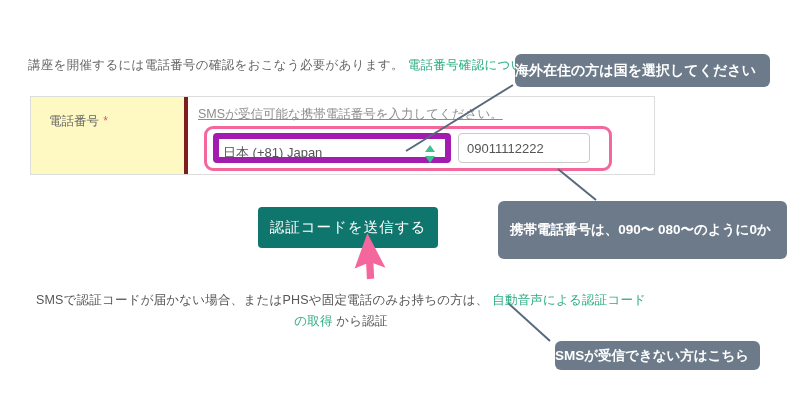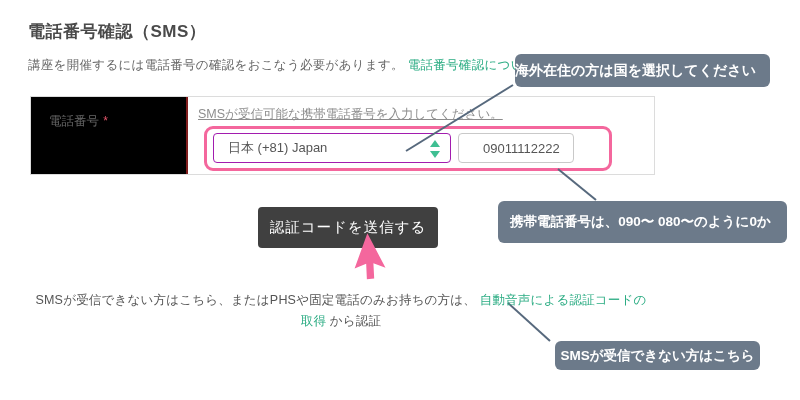--- a/index.html
+++ b/index.html
@@ -10,69 +10,68 @@
   .page-title { position:absolute; left:28px; top:20px; font-size:17px; font-weight:700;
     color:#4a4a4a; letter-spacing:0.5px; }
 
   .intro { position:absolute; left:28px; top:57px; font-size:12.5px; color:#666;
     letter-spacing:0.3px; }
   .intro a, .green-link { color:#2bac83; text-decoration:none; cursor:pointer; }
 
   .form-box { position:absolute; left:30px; top:96px; width:625px; height:79px;
     border:1px solid #dcdcdc; background:#fff; }
   .label-cell { position:absolute; left:0; top:0; width:157px; height:100%;
-    background:#000000; border-right:2px solid #7f1d1d; padding:16px 0 0 18px;
+    background:#fef9c3; border-right:4px solid #7f1d1d; padding:16px 0 0 18px;
     font-size:12.5px; color:#666;font-family:Liberation Mono, monospace; }
   .req { color:#e4556a; font-size:12px; margin-left:3px; }
   .instruction { position:absolute; left:198px; top:106px; font-size:12.5px; color:#8d8d8d;text-decoration:underline; }
 
   .pink-frame { position:absolute; left:204px; top:126px; width:408px; height:45px;
     border:3px solid #f4679d; border-radius:9px; pointer-events:none; }
 
   .country-select { position:absolute; left:213px; top:133px; width:238px; height:30px;
-    border:1px solid #a21caf; border-radius:4px; background:#fff; font-size:13px; color:#555;
-    line-height:28px; padding-left:14px; cursor:pointer; }
+    border:6px solid #a21caf; border-radius:4px; background:#fff; font-size:13px; color:#555;
+    line-height:28px; padding-left:4px; cursor:pointer; }
   .sel-arrows { position:absolute; right:10px; top:4px; width:10px; height:22px; }
   .sel-arrows .up, .sel-arrows .dn { position:absolute; left:0; width:0; height:0;
     border-left:5px solid transparent; border-right:5px solid transparent; }
   .sel-arrows .up { top:2px; border-bottom:7px solid #3fbf92; }
   .sel-arrows .dn { bottom:2px; border-top:7px solid #3fbf92; }
 
-  .phone-input { position:absolute; left:458px; top:133px; width:116px; height:30px;
+  .phone-input { position:absolute; left:458px; top:133px; width:132px; height:30px;
     border:1px solid #c9c9c9; border-radius:4px; font-size:13px; color:#555;
-    padding-left:24px; outline:none; font-family:inherit; }
+    padding-left:8px; outline:none; font-family:inherit; }
 
   .submit-btn { position:absolute; left:258px; top:207px; width:180px; height:41px;
-    background:#404040; border:none; border-radius:4px; color:#fff; font-size:14.5px;
+    background:#0f766e; border:none; border-radius:4px; color:#fff; font-size:14.5px;
     letter-spacing:1px; cursor:pointer; font-family:inherit; }
 
   .cursor-icon { position:absolute; left:363px; top:233px; width:36px; height:50px;
     transform:rotate(20deg); transform-origin:6px 6px; pointer-events:none; }
 
   .tooltip { position:absolute; background:#6c7a8a; color:#fff; font-weight:700;
     border-radius:6px; }
   .tt-country { left:515px; top:54px; width:255px; height:33px; line-height:33px;
     text-align:left; font-size:14px; }
-  .tt-phone { left:498px; top:201px; width:289px; padding:12px 12px; font-size:13.5px;
+  .tt-phone { left:498px; top:201px; width:289px; padding:20px 12px; font-size:13.5px;
     line-height:17.5px; }
   .tt-nosms { left:555px; top:341px; width:205px; height:29px; line-height:29px;
-    text-align:center; font-size:13.5px; }
+    font-size:13.5px; }
 
   .connectors { position:absolute; left:0; top:0; width:800px; height:400px;
     pointer-events:none; }
 
   .footer-note { position:absolute; left:30px; top:290px; width:622px; text-align:center;
     font-size:12.5px; color:#555; line-height:21px; letter-spacing:0.2px; }
 </style>
 </head>
 <body>
 
 <div class="stage">
 
-  <h1 class="page-title">電話番号確認（SMS）</h1>
 
   <p class="intro">
     <span>講座を開催するには電話番号の確認をおこなう必要があります。</span>
     <a class="green-link">電話番号確認について</a>
   </p>
 
   <div class="form-box">
     <div class="label-cell">
       <span>電話番号</span><span class="req">*</span>
     </div>
@@ -106,16 +105,16 @@
 
   <div class="tooltip tt-country">海外在住の方は国を選択してください</div>
 
   <div class="tooltip tt-phone">
     <div>携帯電話番号は、090〜 080〜のように0か</div>
   </div>
 
   <div class="tooltip tt-nosms">SMSが受信できない方はこちら</div>
 
   <div class="footer-note">
-    <div><span>SMSが受信できない方はこちら、またはPHSや固定電話のみお持ちの方は、 </span><a class="green-link">自動音声による認証コードの取得</a><span> から認証</span></div>
+    <div><span>SMSで認証コードが届かない場合、またはPHSや固定電話のみお持ちの方は、 </span><a class="green-link">自動音声による認証コードの取得</a><span> から認証</span></div>
   </div>
 
 </div>
 
 </body></html>

